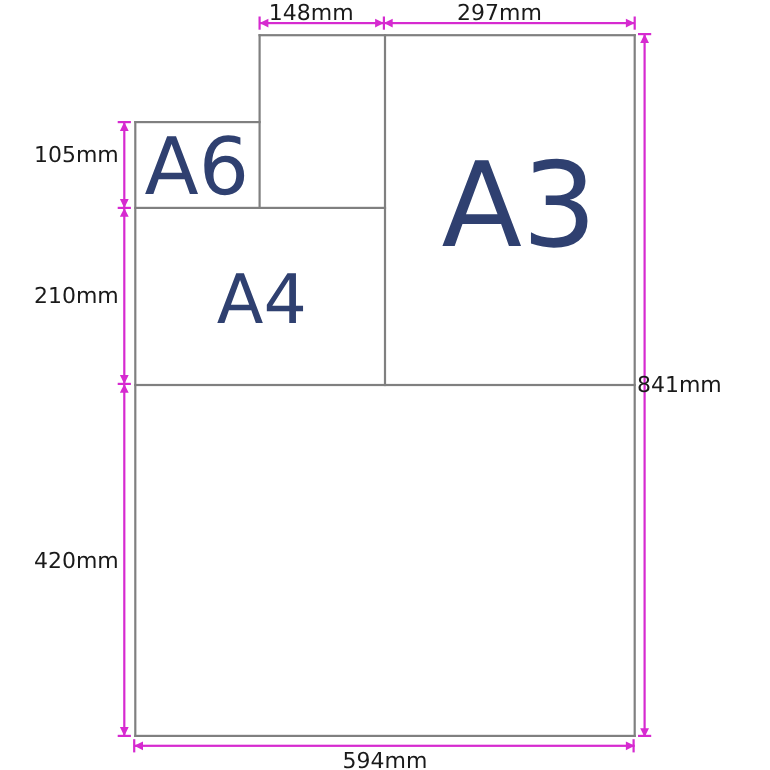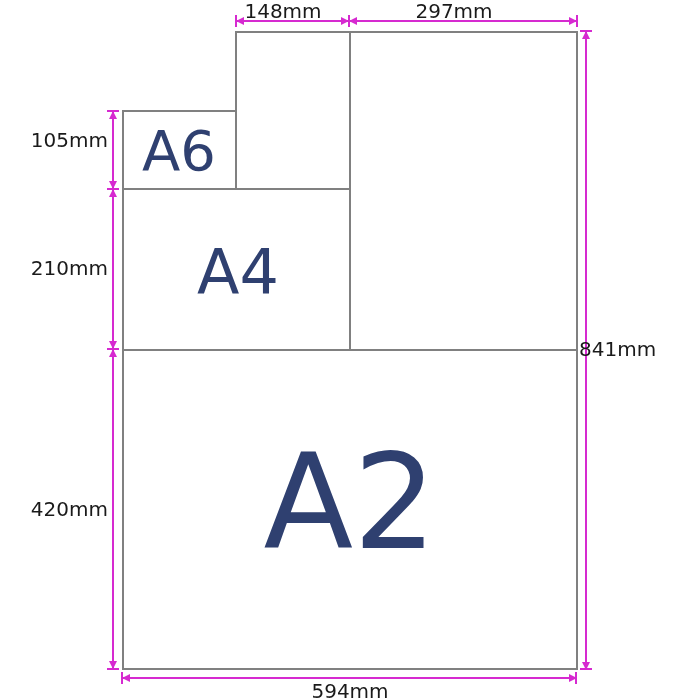--- a/index.html
+++ b/index.html
@@ -70,23 +70,23 @@
   <div class="tv" style="left:576px;top:15px"></div>
   <div class="th" style="left:107px;top:110px"></div>
   <div class="th" style="left:107px;top:188px"></div>
   <div class="th" style="left:107px;top:348px"></div>
   <div class="th" style="left:107px;top:668px"></div>
   <div class="th" style="left:580px;top:30px"></div>
   <div class="th" style="left:580px;top:668px"></div>
   <div class="tv" style="left:121px;top:672px"></div>
   <div class="tv" style="left:575px;top:672px"></div>
 
-  <div class="plabel" style="left:350px;top:502px;font-size:131px">A2</div>
+  <div class="plabel" style="left:472px;top:188px;font-size:107px">A3</div>
   <div class="plabel" style="left:238px;top:273px;font-size:62px">A4</div>
-  <div class="plabel" style="left:179px;top:151px;font-size:56px">A6</div>
+  <div class="plabel" style="left:179px;top:151px;font-size:72px">A6</div>
 
   <div class="dlabel cc" style="left:283px;top:11px">148mm</div>
   <div class="dlabel cc" style="left:454px;top:11px">297mm</div>
   <div class="dlabel rc" style="left:108px;top:140px">105mm</div>
   <div class="dlabel rc" style="left:108px;top:268px">210mm</div>
   <div class="dlabel rc" style="left:108px;top:509px">420mm</div>
   <div class="dlabel lc" style="left:579px;top:349px">841mm</div>
   <div class="dlabel cc" style="left:350px;top:691px">594mm</div>
 
 </div>

